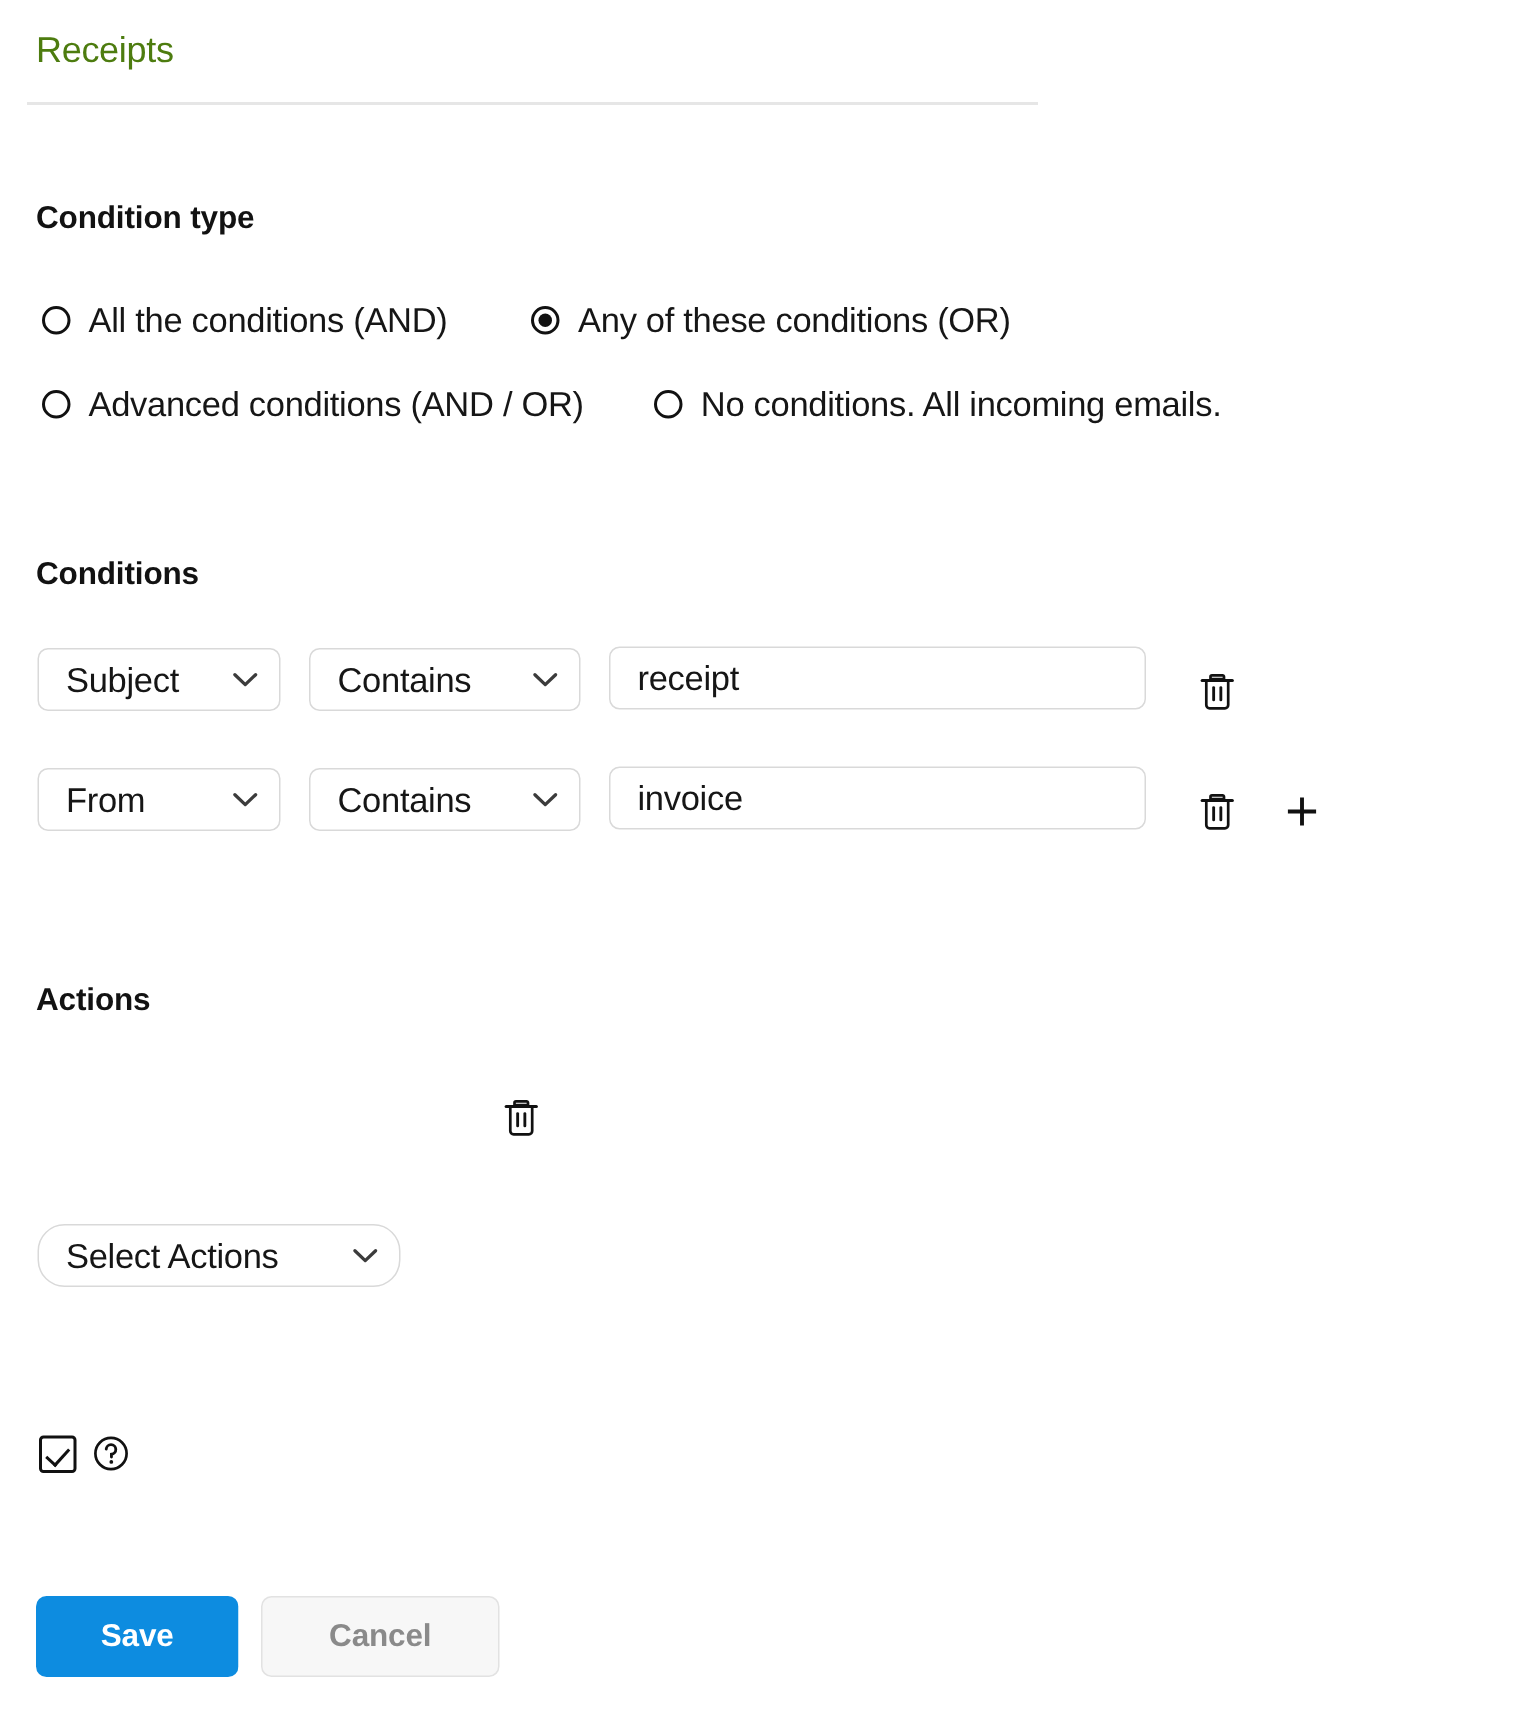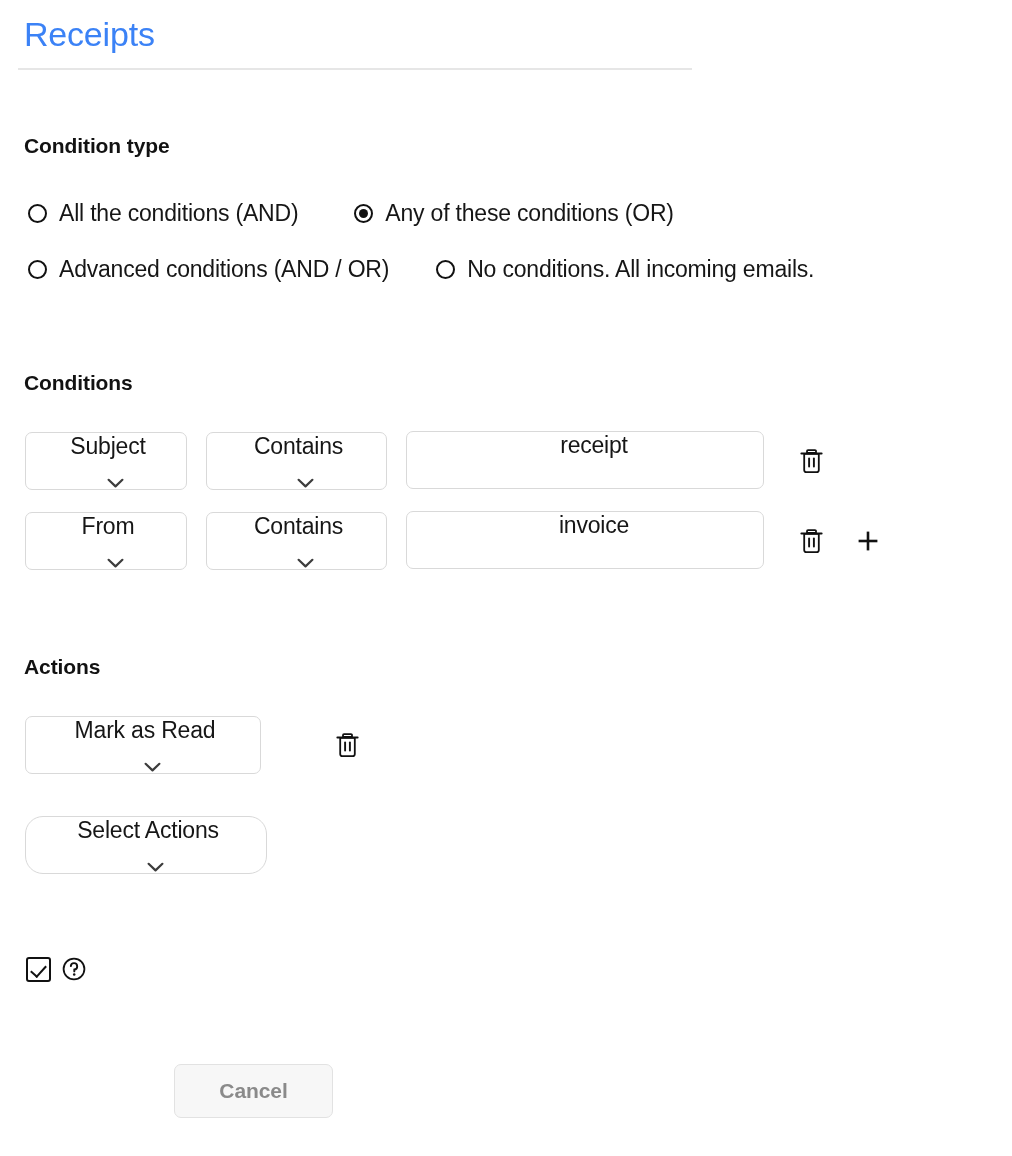--- a/index.html
+++ b/index.html
@@ -22,24 +22,24 @@
     left: 0; top: 0;
     width: 1012px;
     height: 1156px;
   }
 
   
   .title {
     position: absolute;
     left: 24px;
     top: 14px;
-    font-size: 34px;
+    font-size: 24px;
     font-weight: 400;
     letter-spacing: -0.2px;
-    color: #3b82f6;
+    color: #4d7c0f;
     line-height: 40px;
     white-space: nowrap;
   }
   .title-divider {
     position: absolute;
     left: 18px;
     top: 68px;
     width: 674px;
     height: 2px;
     background: #e6e6e6;
@@ -105,22 +105,21 @@
 
   
   .field {
     position: absolute;
     box-sizing: border-box;
     border: 1px solid #d9d9d9;
     border-radius: 7px;
     background: #ffffff;
     display: flex;
     align-items: center;
-    height: 58px;
-    flex-direction: column;
+    height: 42px;
   }
   .select-box {
     padding-left: 18px;
     padding-right: 14px;
     justify-content: space-between;
     cursor: pointer;
   }
   .select-value {
     font-size: 23px;
     color: #161616;
@@ -332,26 +331,20 @@
   </button>
   <button class="icon-btn" id="cond-add">
     <svg width="26" height="26" viewBox="0 0 26 26">
       <line x1="13" y1="3.6" x2="13" y2="22.4" stroke="#111" stroke-width="2.6" stroke-linecap="butt"></line>
       <line x1="3.6" y1="13" x2="22.4" y2="13" stroke="#111" stroke-width="2.6" stroke-linecap="butt"></line>
     </svg>
   </button>
 
   <div class="section-heading" id="h-actions">Actions</div>
 
-  <div class="field select-box" id="action-0-select">
-    <span class="select-value">Mark as Read</span>
-    <svg class="chev" width="17" height="11" viewBox="0 0 17 11">
-      <path d="M1.6 1.8 L8.5 8.4 L15.4 1.8" fill="none" stroke="#3c3c3c" stroke-width="2.2" stroke-linecap="round" stroke-linejoin="round"></path>
-    </svg>
-  </div>
   <button class="icon-btn" id="action-0-delete">
     <svg width="25" height="28" viewBox="0 0 25 28">
       <path d="M9 3.2 h7 a1 1 0 0 1 1 1 v1.6 h-9 v-1.6 a1 1 0 0 1 1 -1 z" fill="none" stroke="#111" stroke-width="1.8" stroke-linejoin="round"></path>
       <line x1="2.4" y1="6.6" x2="22.6" y2="6.6" stroke="#111" stroke-width="2" stroke-linecap="round"></line>
       <path d="M5.2 6.8 h14.6 v16.2 a2.2 2.2 0 0 1 -2.2 2.2 h-10.2 a2.2 2.2 0 0 1 -2.2 -2.2 z" fill="none" stroke="#111" stroke-width="1.8" stroke-linejoin="round"></path>
       <line x1="10.1" y1="11.4" x2="10.1" y2="19.6" stroke="#111" stroke-width="1.9" stroke-linecap="round"></line>
       <line x1="14.9" y1="11.4" x2="14.9" y2="19.6" stroke="#111" stroke-width="1.9" stroke-linecap="round"></line>
     </svg>
   </button>
 
@@ -364,17 +357,20 @@
 
   <div id="checkbox-row">
     <span class="check-mark checked"></span>
     <svg class="help-icon" width="26" height="26" viewBox="0 0 26 26">
       <circle cx="13" cy="13" r="10.4" fill="none" stroke="#111" stroke-width="1.8"></circle>
       <path d="M9.8 10.1 a3.2 3.2 0 1 1 3.5 3.4 v1.9" fill="none" stroke="#111" stroke-width="1.9" stroke-linecap="round"></path>
       <circle cx="13.2" cy="18.6" r="1.25" fill="#111"></circle>
     </svg>
   </div>
 
+  <button class="btn" id="save-button" style="background: rgb(13, 140, 224);">
+    <span>Save</span>
+  </button>
   <button class="btn" id="cancel-button" style="background: rgb(247, 247, 247); color: rgb(138, 138, 138);">
     <span>Cancel</span>
   </button>
 
 </div>
 
 </body></html>

